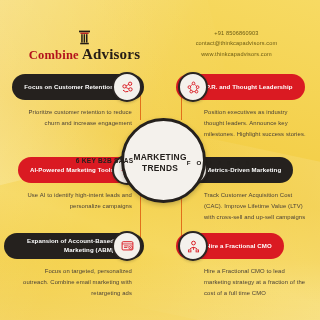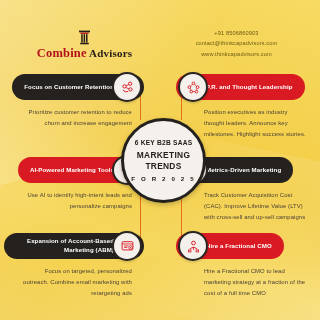--- a/index.html
+++ b/index.html
@@ -25,34 +25,34 @@
     background:linear-gradient(180deg, rgba(255,255,255,0), rgba(255,255,255,.18));}
 
   
   .brand{position:absolute;left:22px;top:30px;width:125px;text-align:center;}
   .brand-mark{width:100%;display:flex;justify-content:center;margin-bottom:1px;}
   .brand-name{
     font-family:"Liberation Serif", serif;
     font-size:12.5px;letter-spacing:.2px;white-space:nowrap;line-height:1;
   }
   .brand-name .red{color:#b3121c;font-weight:bold;}
-  .brand-name .dark{color:#241c16;font-weight:bold;font-size:11px;}
+  .brand-name .dark{color:#241c16;font-weight:bold;font-size:15px;}
 
   .contact{position:absolute;right:16px;top:28px;text-align:center;width:135px;}
   .contact div{
     font-size:5.6px;color:#6b5a13;line-height:1.85;letter-spacing:.15px;
     white-space:nowrap;
   }
 
   
   .hub{
     position:absolute;left:121px;top:118px;width:79px;height:79px;border-radius:50%;
     background:#f4f1ec;border:3.5px solid #24201d;
     box-shadow:0 2px 5px rgba(0,0,0,.22);
-    display:flex;flex-direction:column;align-items:center;justify-content:center;
+    display:flex;flex-direction:row;align-items:center;justify-content:center;
     z-index:6;
   }
   .hub .l1{font-size:6.6px;font-weight:bold;color:#24201d;letter-spacing:.25px;white-space:nowrap;}
   .hub .l2{font-size:8.4px;font-weight:bold;color:#24201d;letter-spacing:.3px;margin-top:4px;line-height:1.25;text-align:center;}
   .hub .l3{font-size:6.2px;font-weight:bold;color:#24201d;letter-spacing:2.1px;margin-top:4px;white-space:nowrap;}
 
   
   .conn{position:absolute;background:#e2701a;z-index:1;}
 
   

